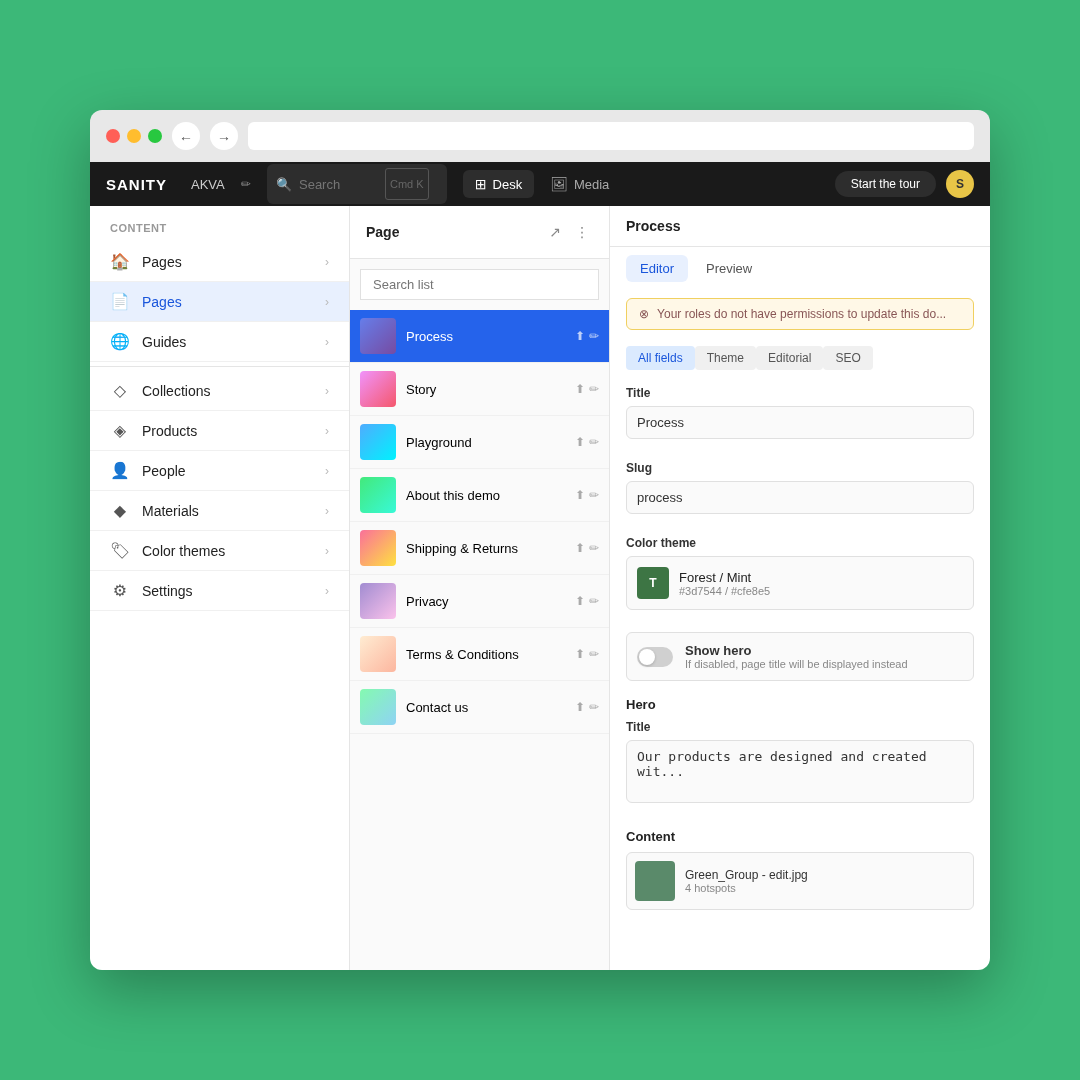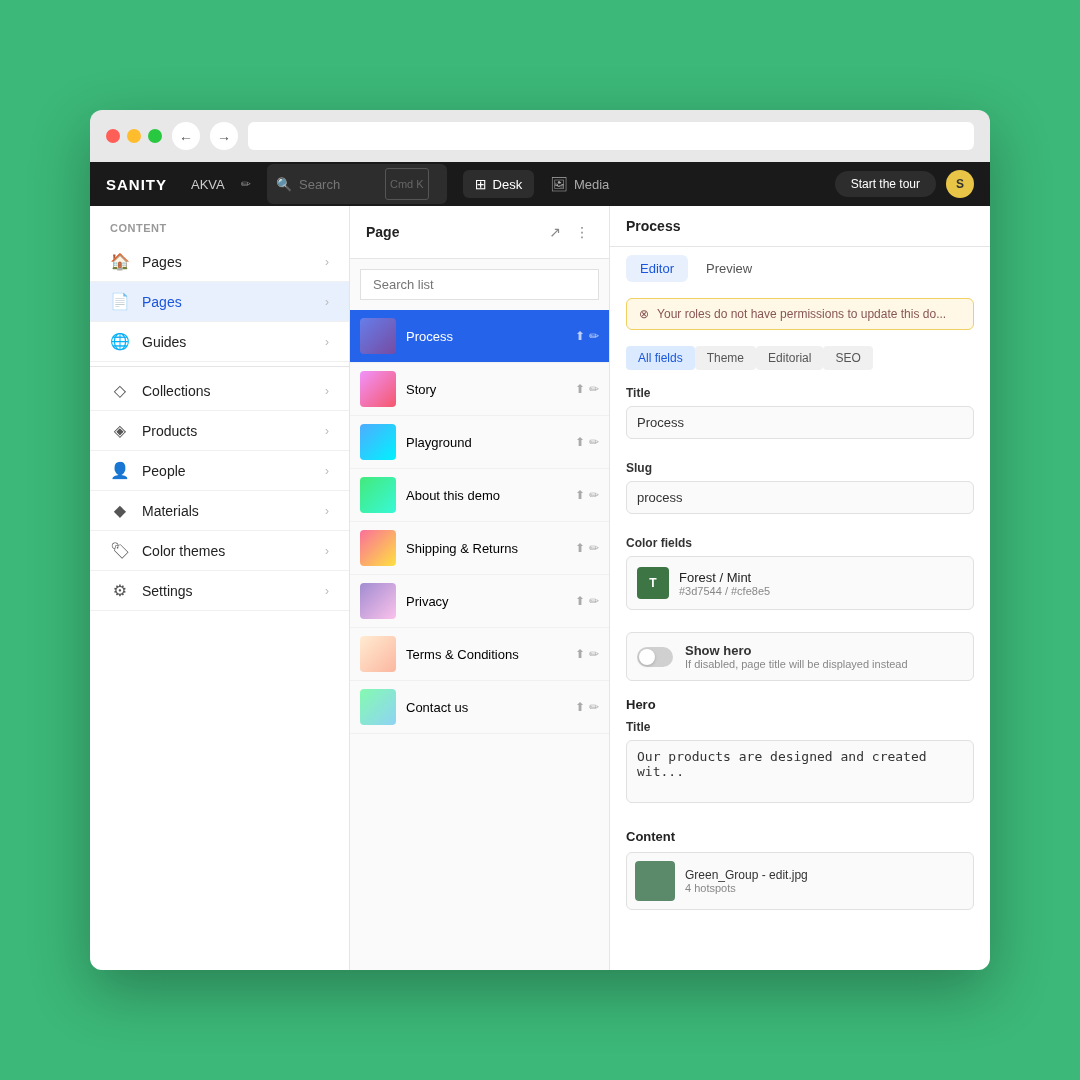--- a/index.html
+++ b/index.html
@@ -753,21 +753,21 @@
             <div class="form-label">Title</div>
             <input class="form-input" type="text" value="Process" style="">
           </div>
 
           <div class="form-field">
             <div class="form-label">Slug</div>
             <input class="form-input" type="text" value="process" style="">
           </div>
 
           <div class="form-field">
-            <div class="form-label">Color fields</div>
+            <div class="form-label">Color theme</div>
             <div class="color-theme-picker">
               <div class="color-swatch">T</div>
               <div>
                 <div class="color-info-name">Forest / Mint</div>
                 <div class="color-info-hex">#3d7544 / #cfe8e5</div>
               </div>
             </div>
           </div>
 
           <div class="toggle-row">

